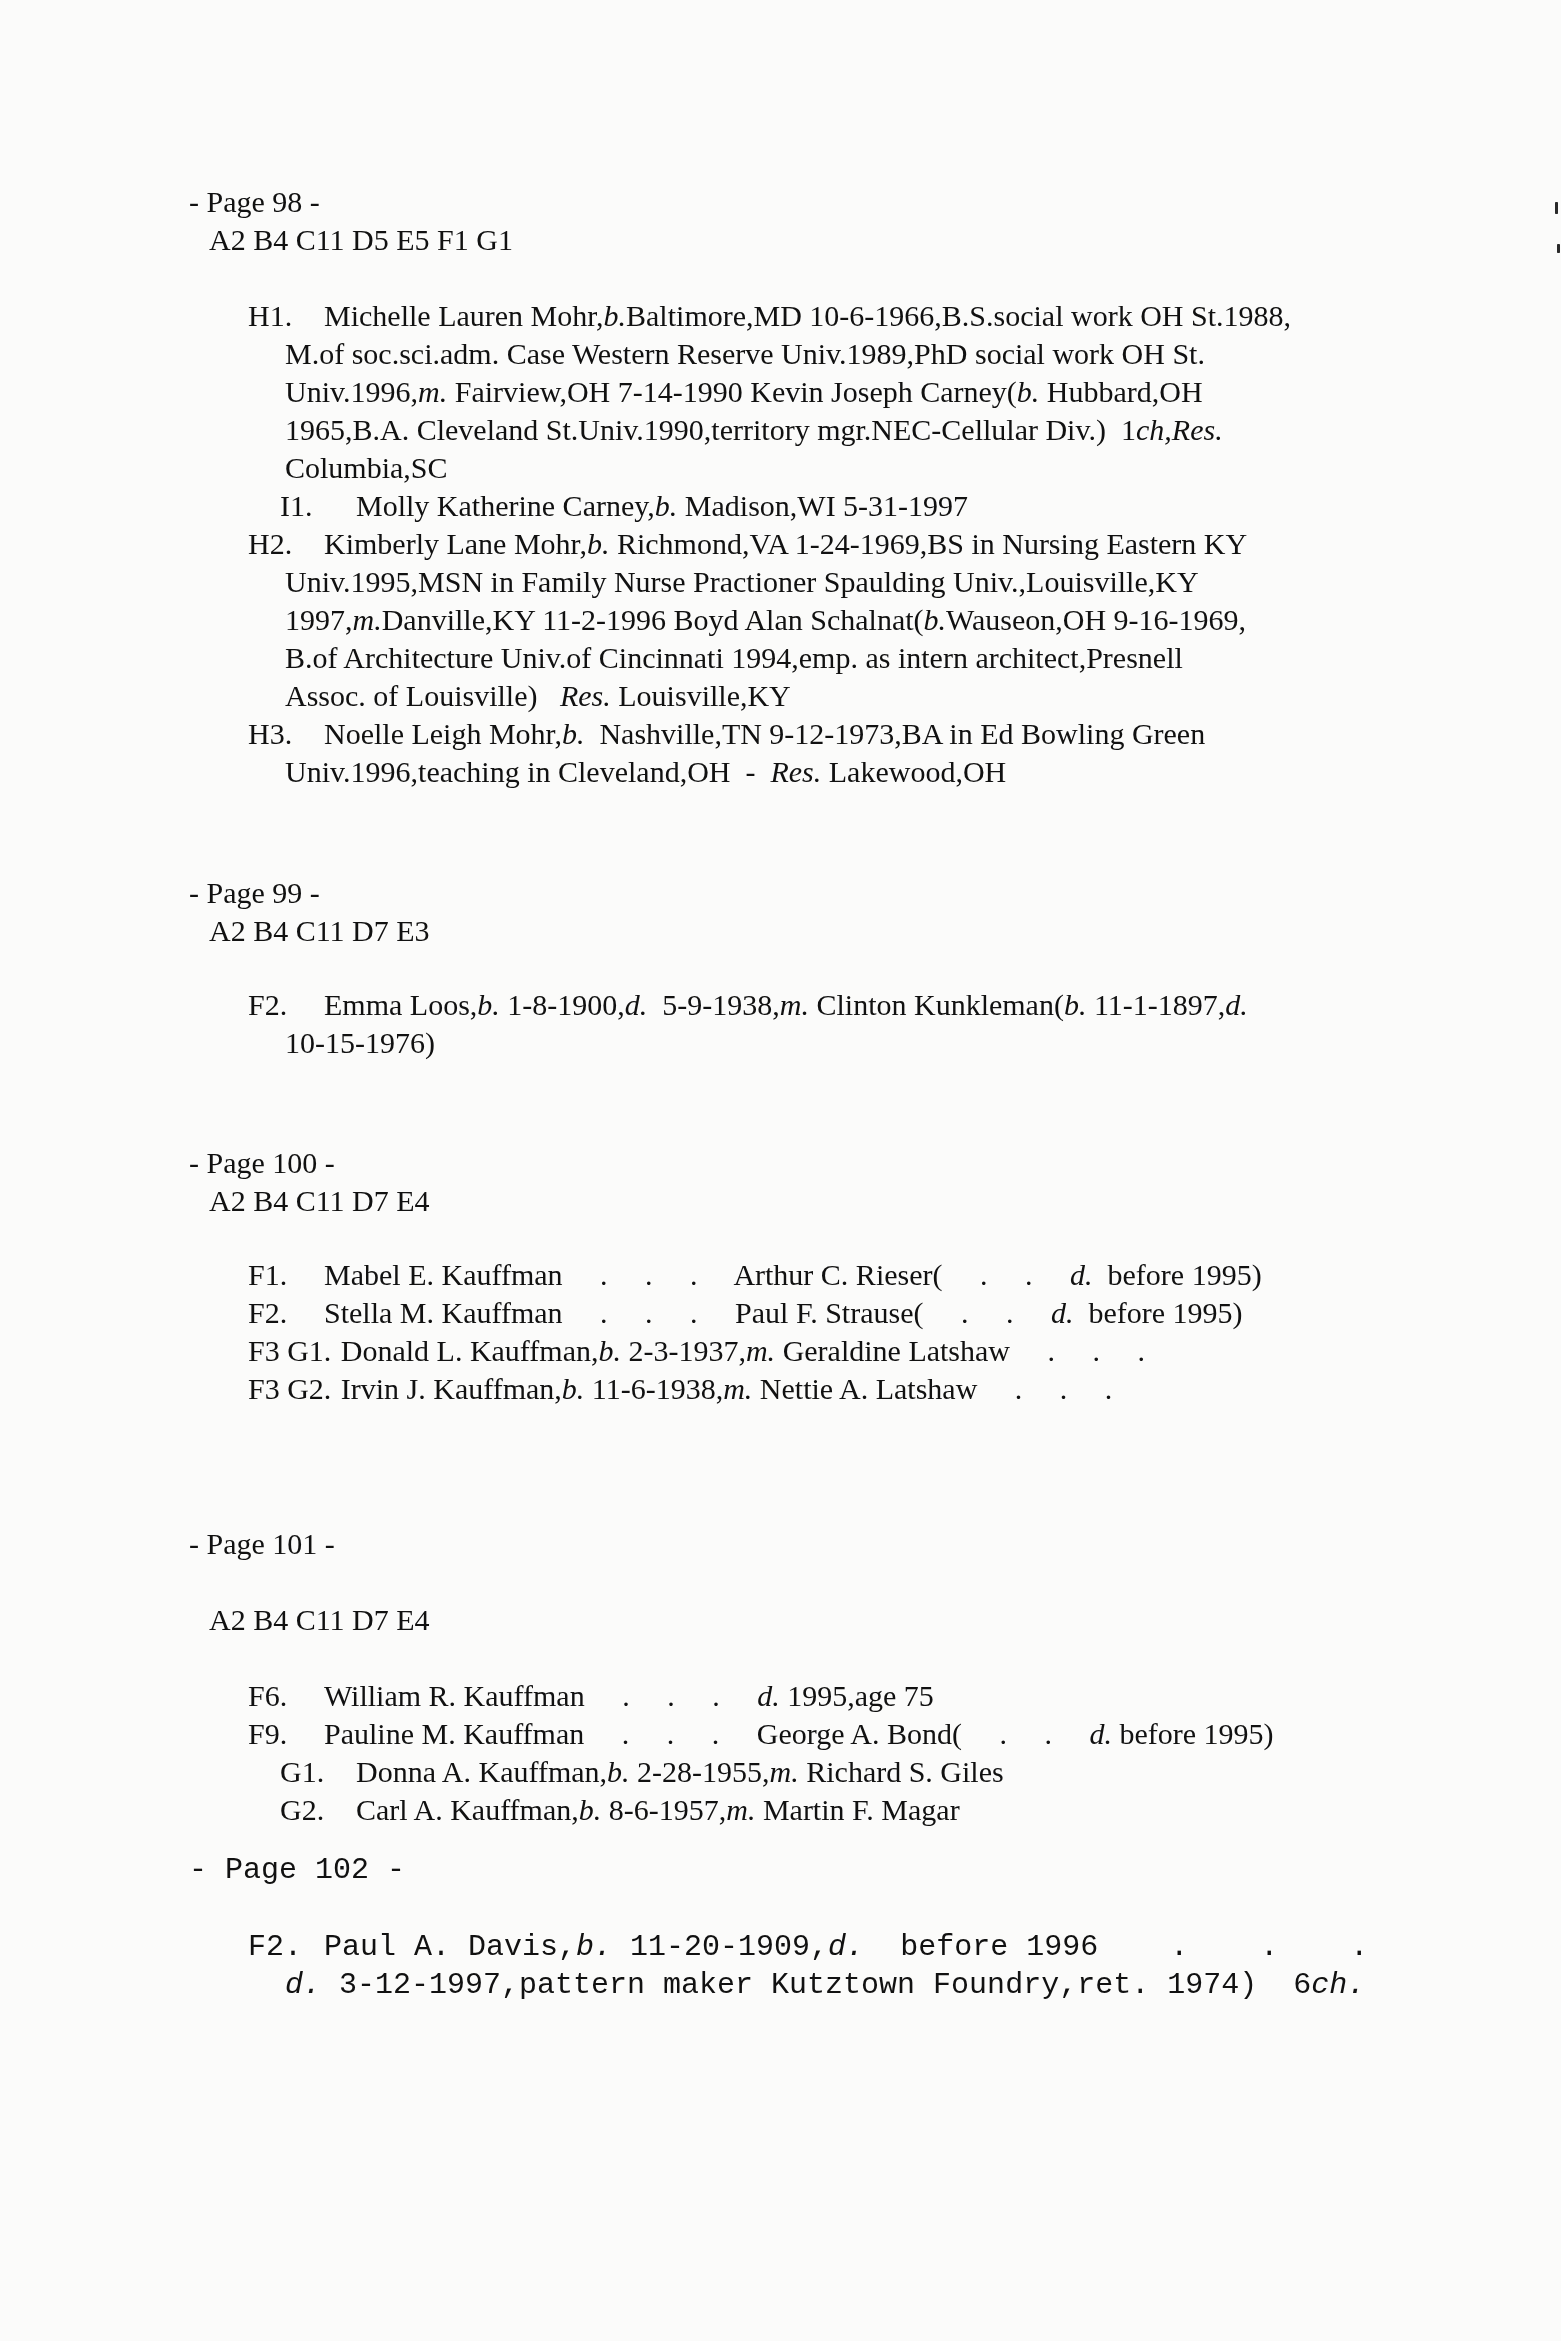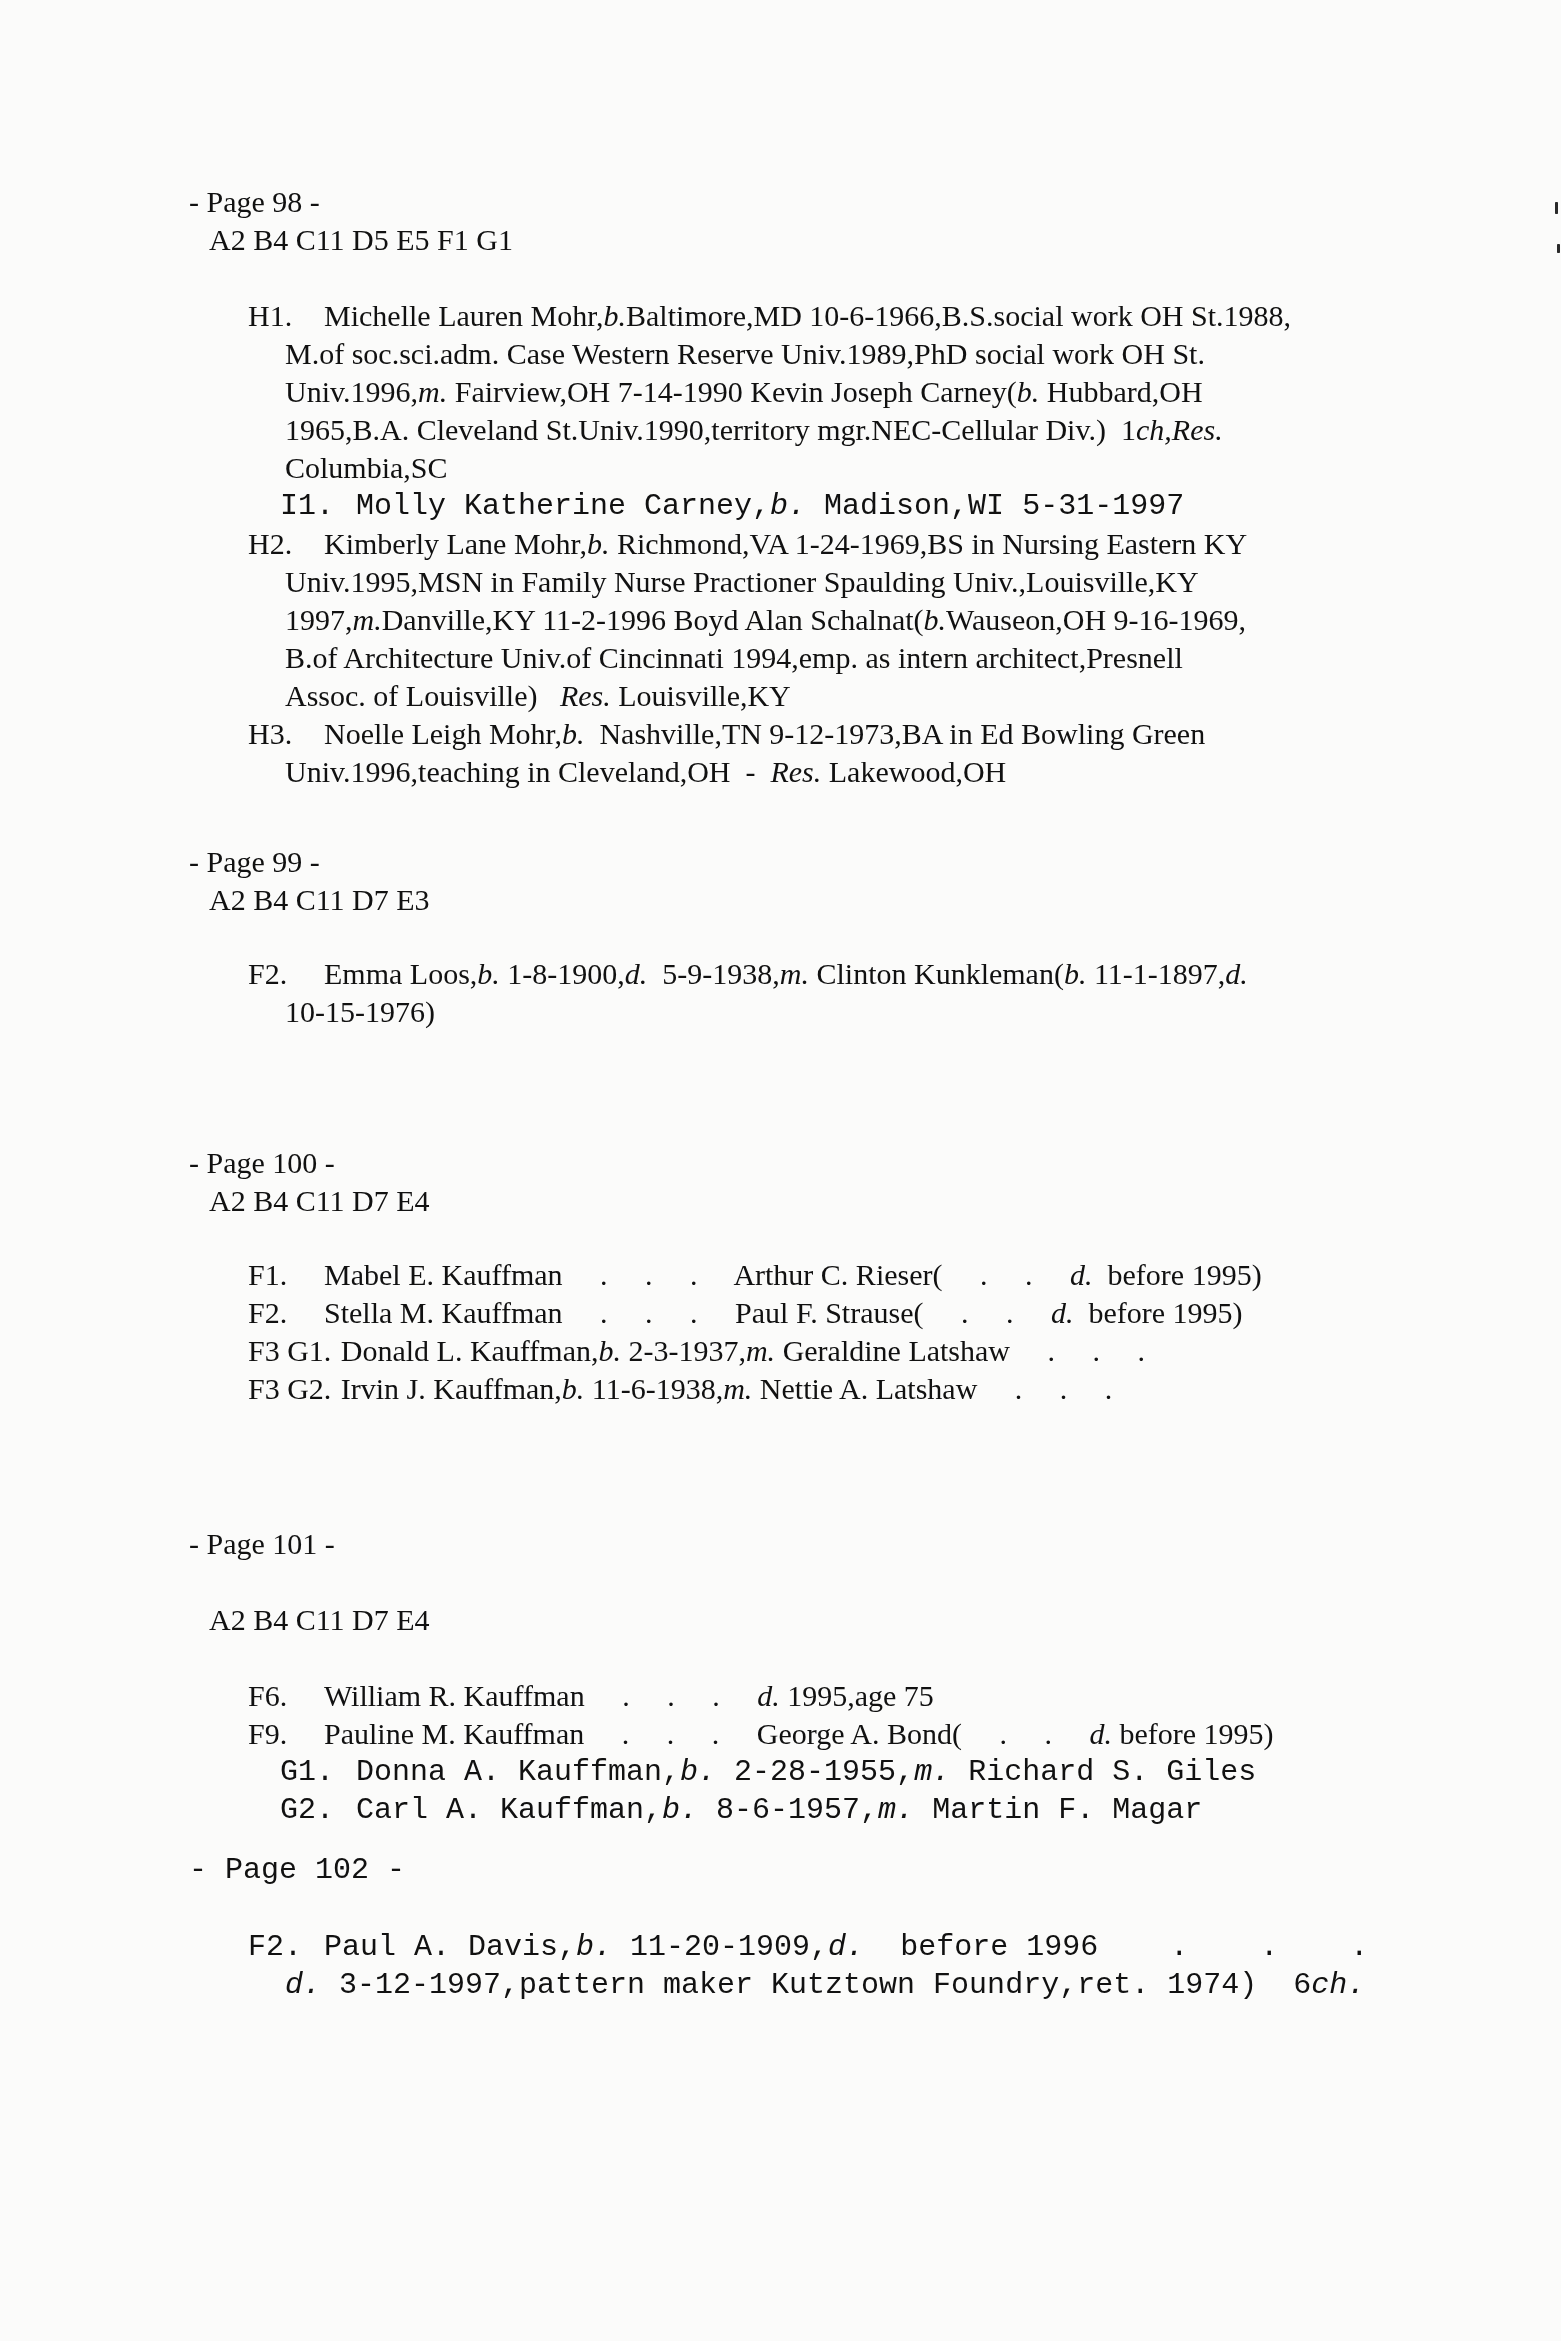--- a/index.html
+++ b/index.html
@@ -14,21 +14,21 @@
   #page{position:absolute;inset:0;}
   .section{position:absolute;left:209px;width:1281px;}
   .page-header,.code,.line{
     white-space:pre;
     font-size:30px;
     line-height:38px;
     height:38px;
   }
   .page-header{text-align:left;transform:translateX(-20px);}
   .line.cont{padding-left:76px;}
-  .line.sub{padding-left:32px;font-family:Liberation Mono, monospace;}
+  .line.sub{padding-left:32px;}
   .label{
     display:inline-block;
     min-width:76px;
     padding-right:9.4px;
     box-sizing:border-box;
     margin-left:39px;
   }
   .it{font-style:italic;}
   .spacer{width:6.7px;}
   .artifact{position:absolute;background:#2a2a2a;border-radius:0.7px;}
@@ -48,21 +48,21 @@
       <div class="line cont"><span class="seg">Columbia,SC</span></div>
       <div class="line sub"><span class="label">I1.</span><span class="seg">Molly Katherine Carney,</span><span class="it">b.</span><span class="seg"> Madison,WI 5-31-1997</span></div>
       <div class="line"><span class="label">H2.</span><span class="seg">Kimberly Lane Mohr,</span><span class="it">b.</span><span class="seg"> Richmond,VA 1-24-1969,BS in Nursing Eastern KY</span></div>
       <div class="line cont"><span class="seg">Univ.1995,MSN in Family Nurse Practioner Spaulding Univ.,Louisville,KY</span></div>
       <div class="line cont"><span class="seg">1997,</span><span class="it">m.</span><span class="seg">Danville,KY 11-2-1996 Boyd Alan Schalnat(</span><span class="it">b.</span><span class="seg">Wauseon,OH 9-16-1969,</span></div>
       <div class="line cont"><span class="seg">B.of Architecture Univ.of Cincinnati 1994,emp. as intern architect,Presnell</span></div>
       <div class="line cont"><span class="seg">Assoc. of Louisville)   </span><span class="it">Res.</span><span class="seg"> Louisville,KY</span></div>
       <div class="line"><span class="label">H3.</span><span class="seg">Noelle Leigh Mohr,</span><span class="it">b.</span><span class="seg">  Nashville,TN 9-12-1973,BA in Ed Bowling Green</span></div>
       <div class="line cont"><span class="seg">Univ.1996,teaching in Cleveland,OH  -  </span><span class="it">Res.</span><span class="seg"> Lakewood,OH</span></div>
     </div>
-    <div class="section" style="top: 843px;">
+    <div class="section" style="top: 874px;">
       <div class="page-header">- Page 99 -</div>
       <div class="code">A2 B4 C11 D7 E3</div>
       <div class="spacer" style="height: 36px;"></div>
       <div class="line"><span class="label">F2.</span><span class="seg">Emma Loos,</span><span class="it">b.</span><span class="seg"> 1-8-1900,</span><span class="it">d.</span><span class="seg">  5-9-1938,</span><span class="it">m.</span><span class="seg"> Clinton Kunkleman(</span><span class="it">b.</span><span class="seg"> 11-1-1897,</span><span class="it">d.</span></div>
       <div class="line cont"><span class="seg">10-15-1976)</span></div>
     </div>
     <div class="section" style="top: 1144px;">
       <div class="page-header">- Page 100 -</div>
       <div class="code">A2 B4 C11 D7 E4</div>
       <div class="spacer" style="height: 36px;"></div>

